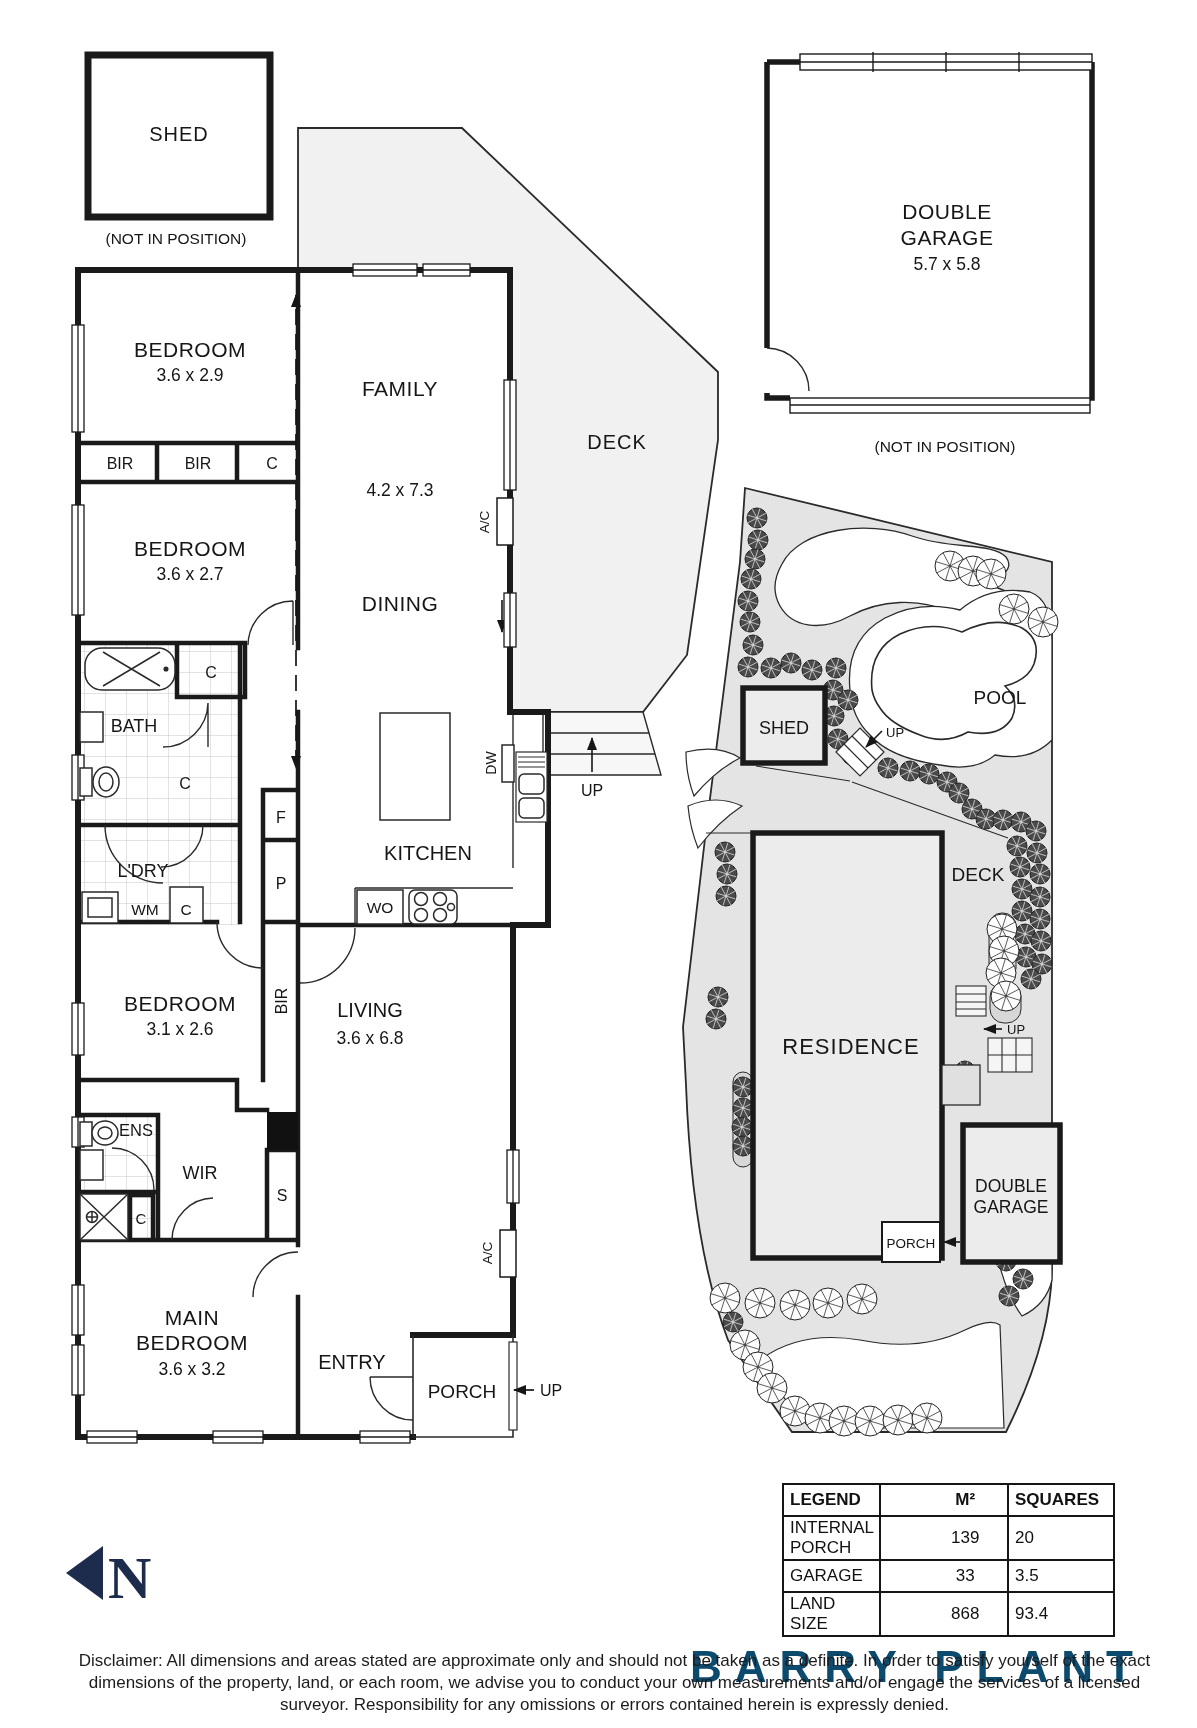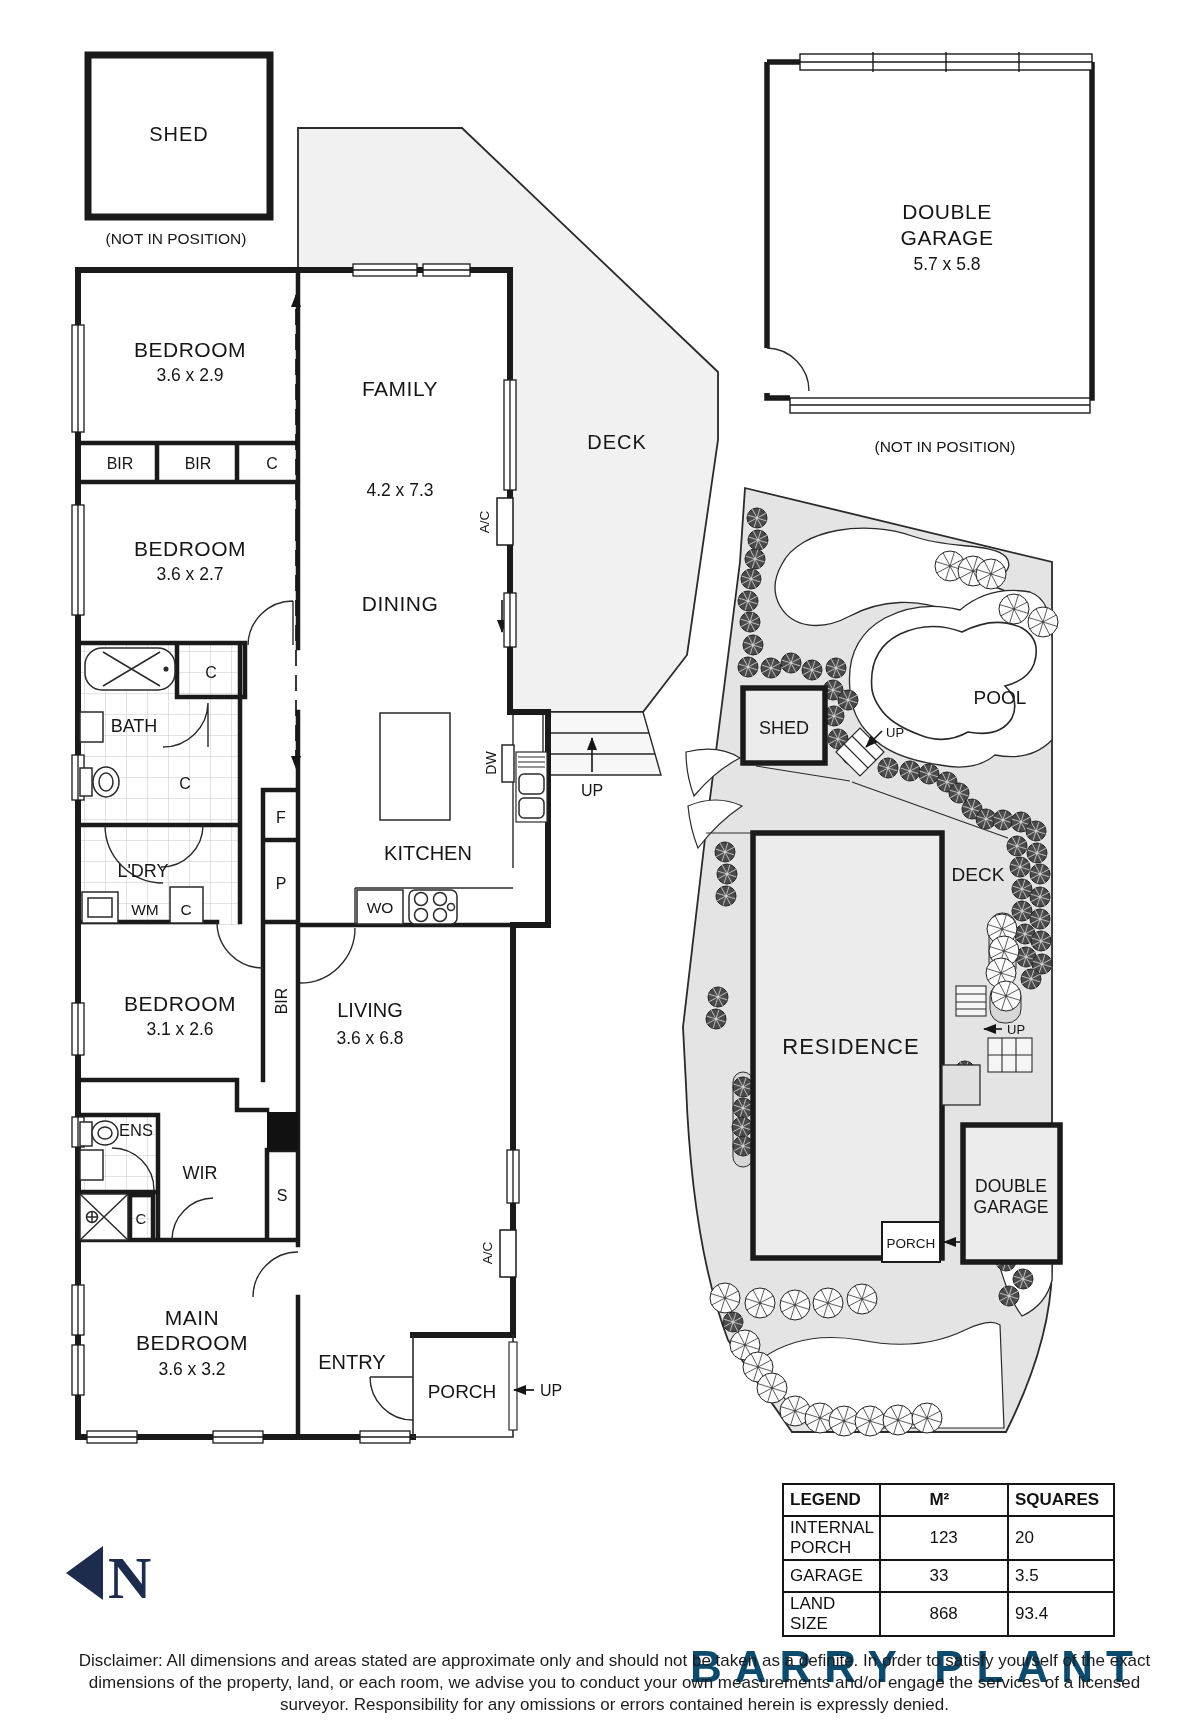--- a/index.html
+++ b/index.html
@@ -7,21 +7,21 @@
         font-family:"Liberation Sans",sans-serif;}
   svg text{font-family:"Liberation Sans",sans-serif;fill:#161616;}
   .room{font-size:21px;letter-spacing:.5px;}
   .dims{font-size:17.5px;}
   .small{font-size:16px;}
   .tiny{font-size:13px;}
   #legend-table{position:absolute;left:782px;top:1483px;width:333px;border-collapse:collapse;
         font-size:17px;color:#111;}
   #legend-table th,#legend-table td{border:2.5px solid #151515;height:28px;padding:1px 6px;}
   #legend-table th{font-weight:bold;text-align:left;border-radius:12px;}
-  #legend-table th.num,#legend-table td.num{width:77px;padding-left:48px;}
+  #legend-table th.num,#legend-table td.num{text-align:center;width:77px;padding-left:48px;}
   #legend-table th.sq,#legend-table td.sq{text-align:left;width:93px;}
   #watermark{position:absolute;left:690px;top:1642px;width:500px;font-size:44px;font-weight:bold;
         letter-spacing:13px;color:#0c4a6e;z-index:1;}
   #disclaimer{position:absolute;left:40px;top:1634px;width:1117px;margin:16px;text-align:center;
         font-size:17px;line-height:1.28;color:#1c1c1c;z-index:2;}
 </style>
 </head>
 <body>
 
 <div id="page">
@@ -1190,21 +1190,21 @@
 
 <table id="legend-table">
   <tbody>
         <tr>
     <th>LEGEND</th>
     <th class="num">M²</th>
     <th class="sq">SQUARES</th>
   </tr>
   <tr>
     <td>INTERNAL PORCH</td>
-    <td class="num">123</td>
+    <td class="num">139</td>
     <td class="sq">20</td>
   </tr>
   <tr>
     <td>GARAGE</td>
     <td class="num">33</td>
     <td class="sq">3.5</td>
   </tr>
   <tr>
     <td>LAND SIZE</td>
     <td class="num">868</td>

